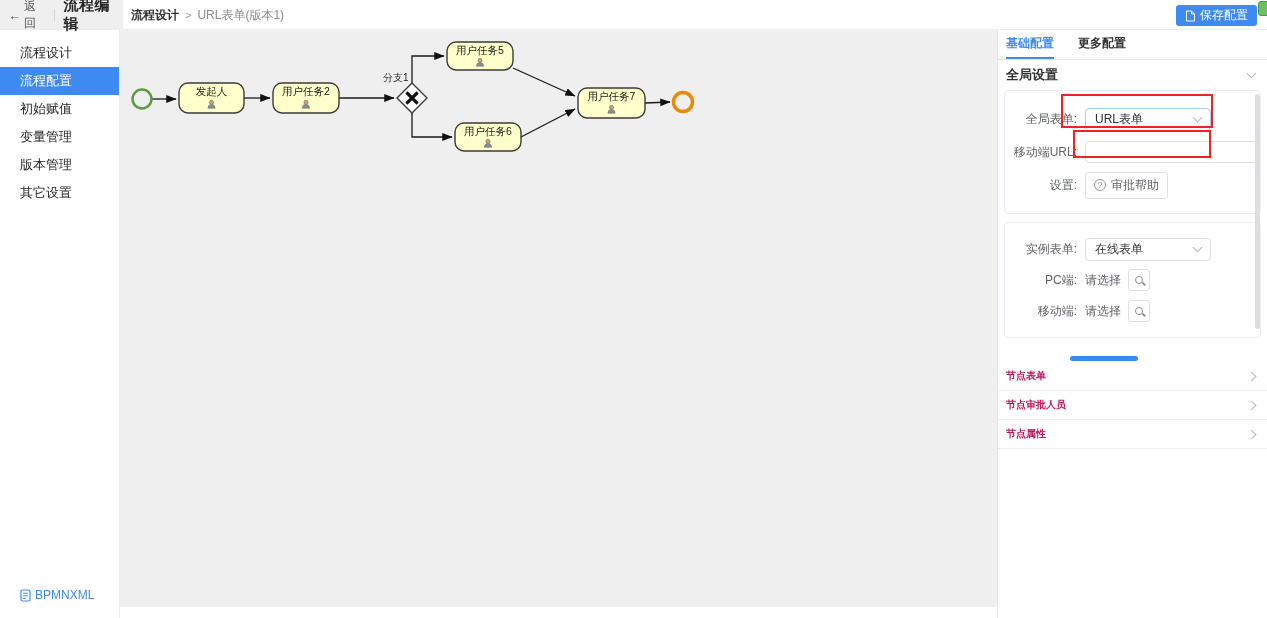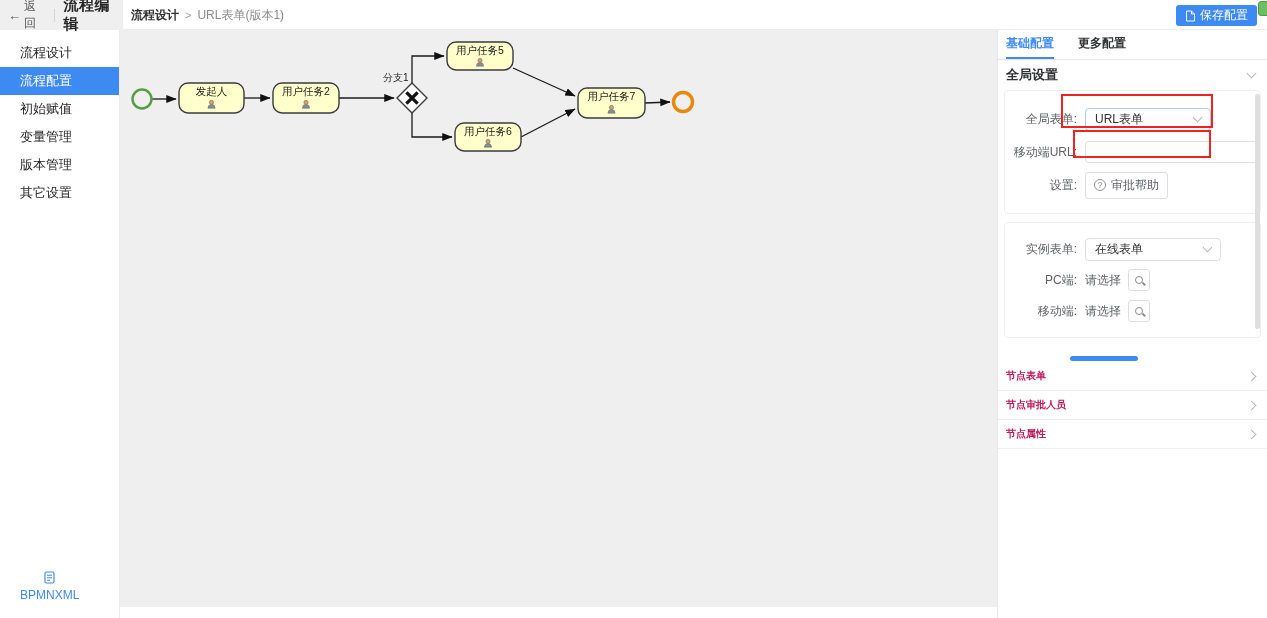--- a/index.html
+++ b/index.html
@@ -20,21 +20,21 @@
   .bc-sep { font-size:11px; color:#9aa0a6; }
   .bc-page { font-size:12px; color:#8c8c8c; }
   .save-btn { position:absolute; right:10px; top:5px; height:21px; padding:0 9px; background:#3d8af2; border:none; border-radius:3px; color:#fff; font-size:12px; display:flex; align-items:center; gap:4px; cursor:pointer; font-family:inherit; }
   .corner-artifact { position:absolute; right:-4px; top:1px; width:13px; height:15px; background:#6fbf62; border:1px solid #4e9a43; border-radius:3px; }
 
   
   .sidebar { position:absolute; left:0; top:30px; width:120px; height:588px; background:#fff; border-right:1px solid #ececec; }
   .side-items { padding-top:9px; }
   .side-item { height:28px; line-height:28px; padding-left:20px; font-size:13px; color:#262626; cursor:pointer; }
   .side-item.active { background:#3d8af2; color:#fff; }
-  .bpmn-link { position:absolute; left:20px; bottom:16px; display:flex; align-items:center; gap:4px; color:#3d8af2; font-size:12px; cursor:pointer;flex-direction:column; }
+  .bpmn-link { position:absolute; left:20px; bottom:16px; display:flex; align-items:center; gap:4px; color:#3d8af2; font-size:12px; cursor:pointer; }
 
   
   .canvas { position:absolute; left:120px; top:30px; width:877px; height:577px; background:#efefef; }
 
   
   .panel { position:absolute; left:997px; top:30px; width:270px; height:588px; background:#fff; border-left:1px solid #e7e7e7; }
   .tabs { height:30px; border-bottom:1px solid #e4e7ed; display:flex; gap:24px; padding-left:8px; }
   .tab { position:relative; line-height:29px; font-size:12px; font-weight:700; color:#303133; cursor:pointer;font-family:Liberation Mono, monospace; }
   .tab.active { color:#3d8af2; }
   .tab.active::after { content:""; position:absolute; left:0; right:0; bottom:0; height:2px; background:#3d8af2; }
@@ -42,21 +42,21 @@
   .section-title { font-size:13px; font-weight:700; color:#303133; }
 
   .scroll-area { position:relative; margin:0 6px; height:272px; overflow:hidden; }
   .card { border:1px solid #ebeef5; border-radius:4px; padding:7px 0; background:#fff; }
   .card + .card { margin-top:8px; }
   .frow { display:flex; align-items:center; height:24px; margin:9px 0; }
   .frow.tight { margin:7px 0; }
   .flabel { width:72px; flex-shrink:0; text-align:right; font-size:12px; color:#606266; margin-right:8px; white-space:nowrap; }
   .sel { height:23px; border-radius:4px; background:#fff; display:flex; align-items:center; justify-content:space-between; padding:0 9px; font-size:12px; color:#303133; cursor:pointer; }
   .sel.blue { width:126px; border:1px solid #a9cdf0; }
-  .sel.gray { width:136px; border:1px solid #dcdfe6; }
+  .sel.gray { width:126px; border:1px solid #dcdfe6; }
   .txt-input { width:174px; height:22px; border:1px solid #dcdfe6; border-radius:4px; padding:0 8px; font-size:11px; color:#303133; font-family:inherit; outline:none; background:#fff; }
   .help-btn { display:flex; align-items:center; gap:5px; border:1px solid #dcdfe6; border-radius:3px; background:#fff; padding:4px 8px; font-size:12px; color:#606266; cursor:pointer; font-family:inherit; }
   .q-icon { width:12px; height:12px; border:1px solid #909399; border-radius:50%; font-size:9px; line-height:11px; text-align:center; color:#909399; }
   .choose-text { font-size:12px; color:#606266; margin-right:7px; }
   .mag-btn { width:22px; height:22px; border:1px solid #dcdfe6; border-radius:3px; background:#fff; display:flex; align-items:center; justify-content:center; cursor:pointer; }
   .mag-icon { position:relative; width:8px; height:8px; border:1.5px solid #8c8c8c; border-radius:50%; }
   .mag-icon::after { content:""; position:absolute; width:4px; height:1.5px; background:#8c8c8c; right:-4px; bottom:-1px; transform:rotate(45deg); }
 
   .chev { display:inline-block; width:7px; height:7px; border-right:1.5px solid #b6b9be; border-bottom:1.5px solid #b6b9be; }
   .chev.down { transform:rotate(45deg); margin-top:-4px; }

